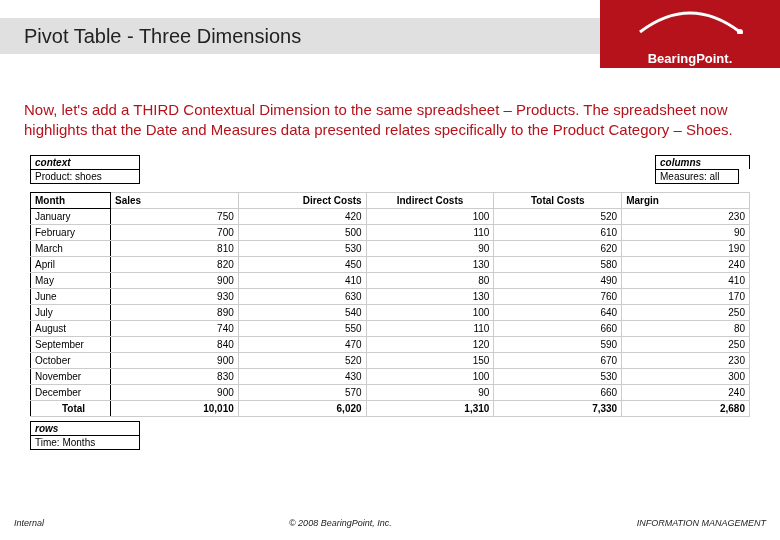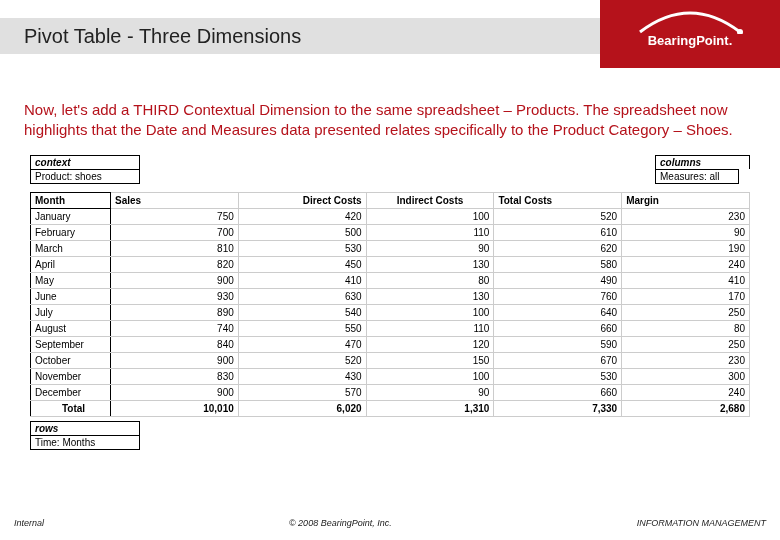--- a/index.html
+++ b/index.html
@@ -29,21 +29,21 @@
     position: absolute;
     top: 0; right: 0;
     width: 180px; height: 68px;
     background: #b5121b;
     color: #fff;
     font-size: 13px;
     font-weight: bold;
     display: flex;
     align-items: flex-end;
     justify-content: center;
-    padding-bottom: 20px;
+    padding-bottom: 2px;
   }
   .logo-arc {
     position: absolute;
     top: 8px; left: 50%;
     transform: translateX(-50%);
     width: 110px; height: 26px;
   }
   .desc {
     padding: 30px 24px 14px 24px;
     color: #b5121b;
@@ -135,21 +135,21 @@
         <col>
         <col>
         <col>
     </colgroup>
     <thead>
       <tr>
         <th class="col-month">Month</th>
         <th>Sales</th>
         <th style="text-align:right">Direct Costs</th>
         <th style="text-align:center">Indirect Costs</th>
-        <th style="text-align:left">Total Costs</th>
+        <th style="text-align:center">Total Costs</th>
         <th>Margin</th>
       </tr>
     </thead>
     <tbody id="pivot-body">
         <tr>
           <td class="month">January</td>
           <td class="num">750</td>
           <td class="num">420</td>
           <td class="num">100</td>
           <td class="num">520</td>

